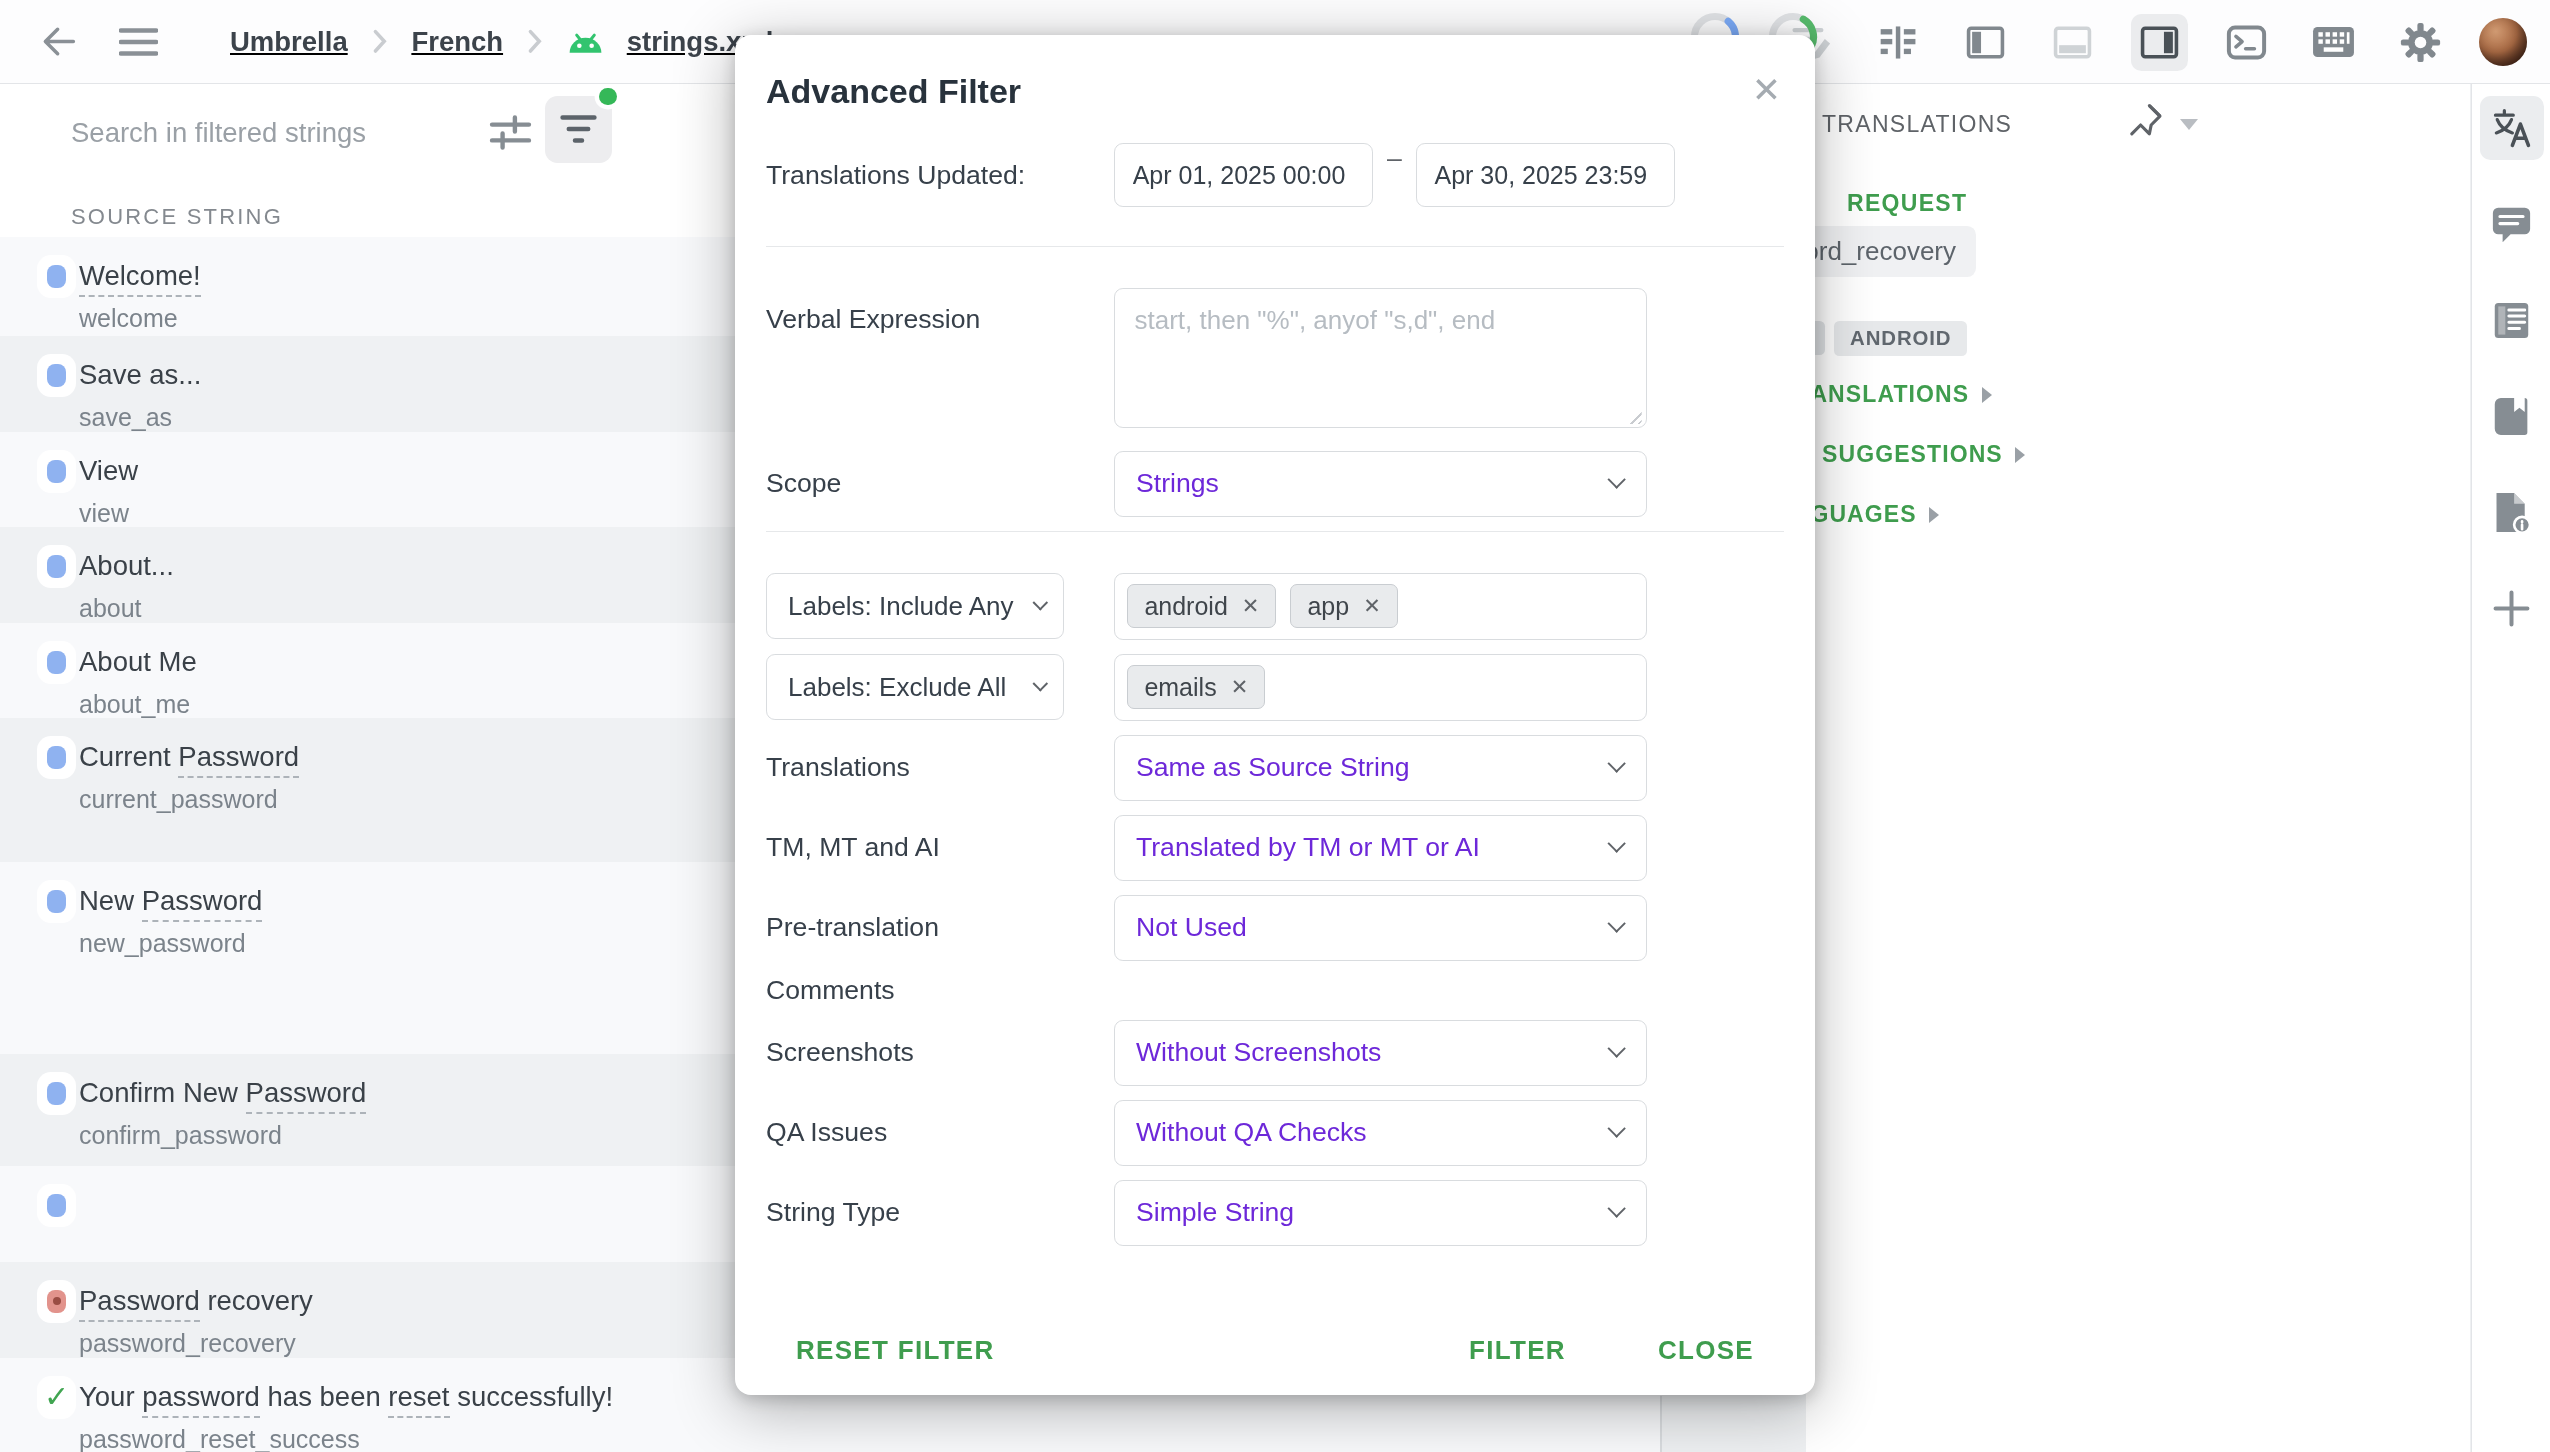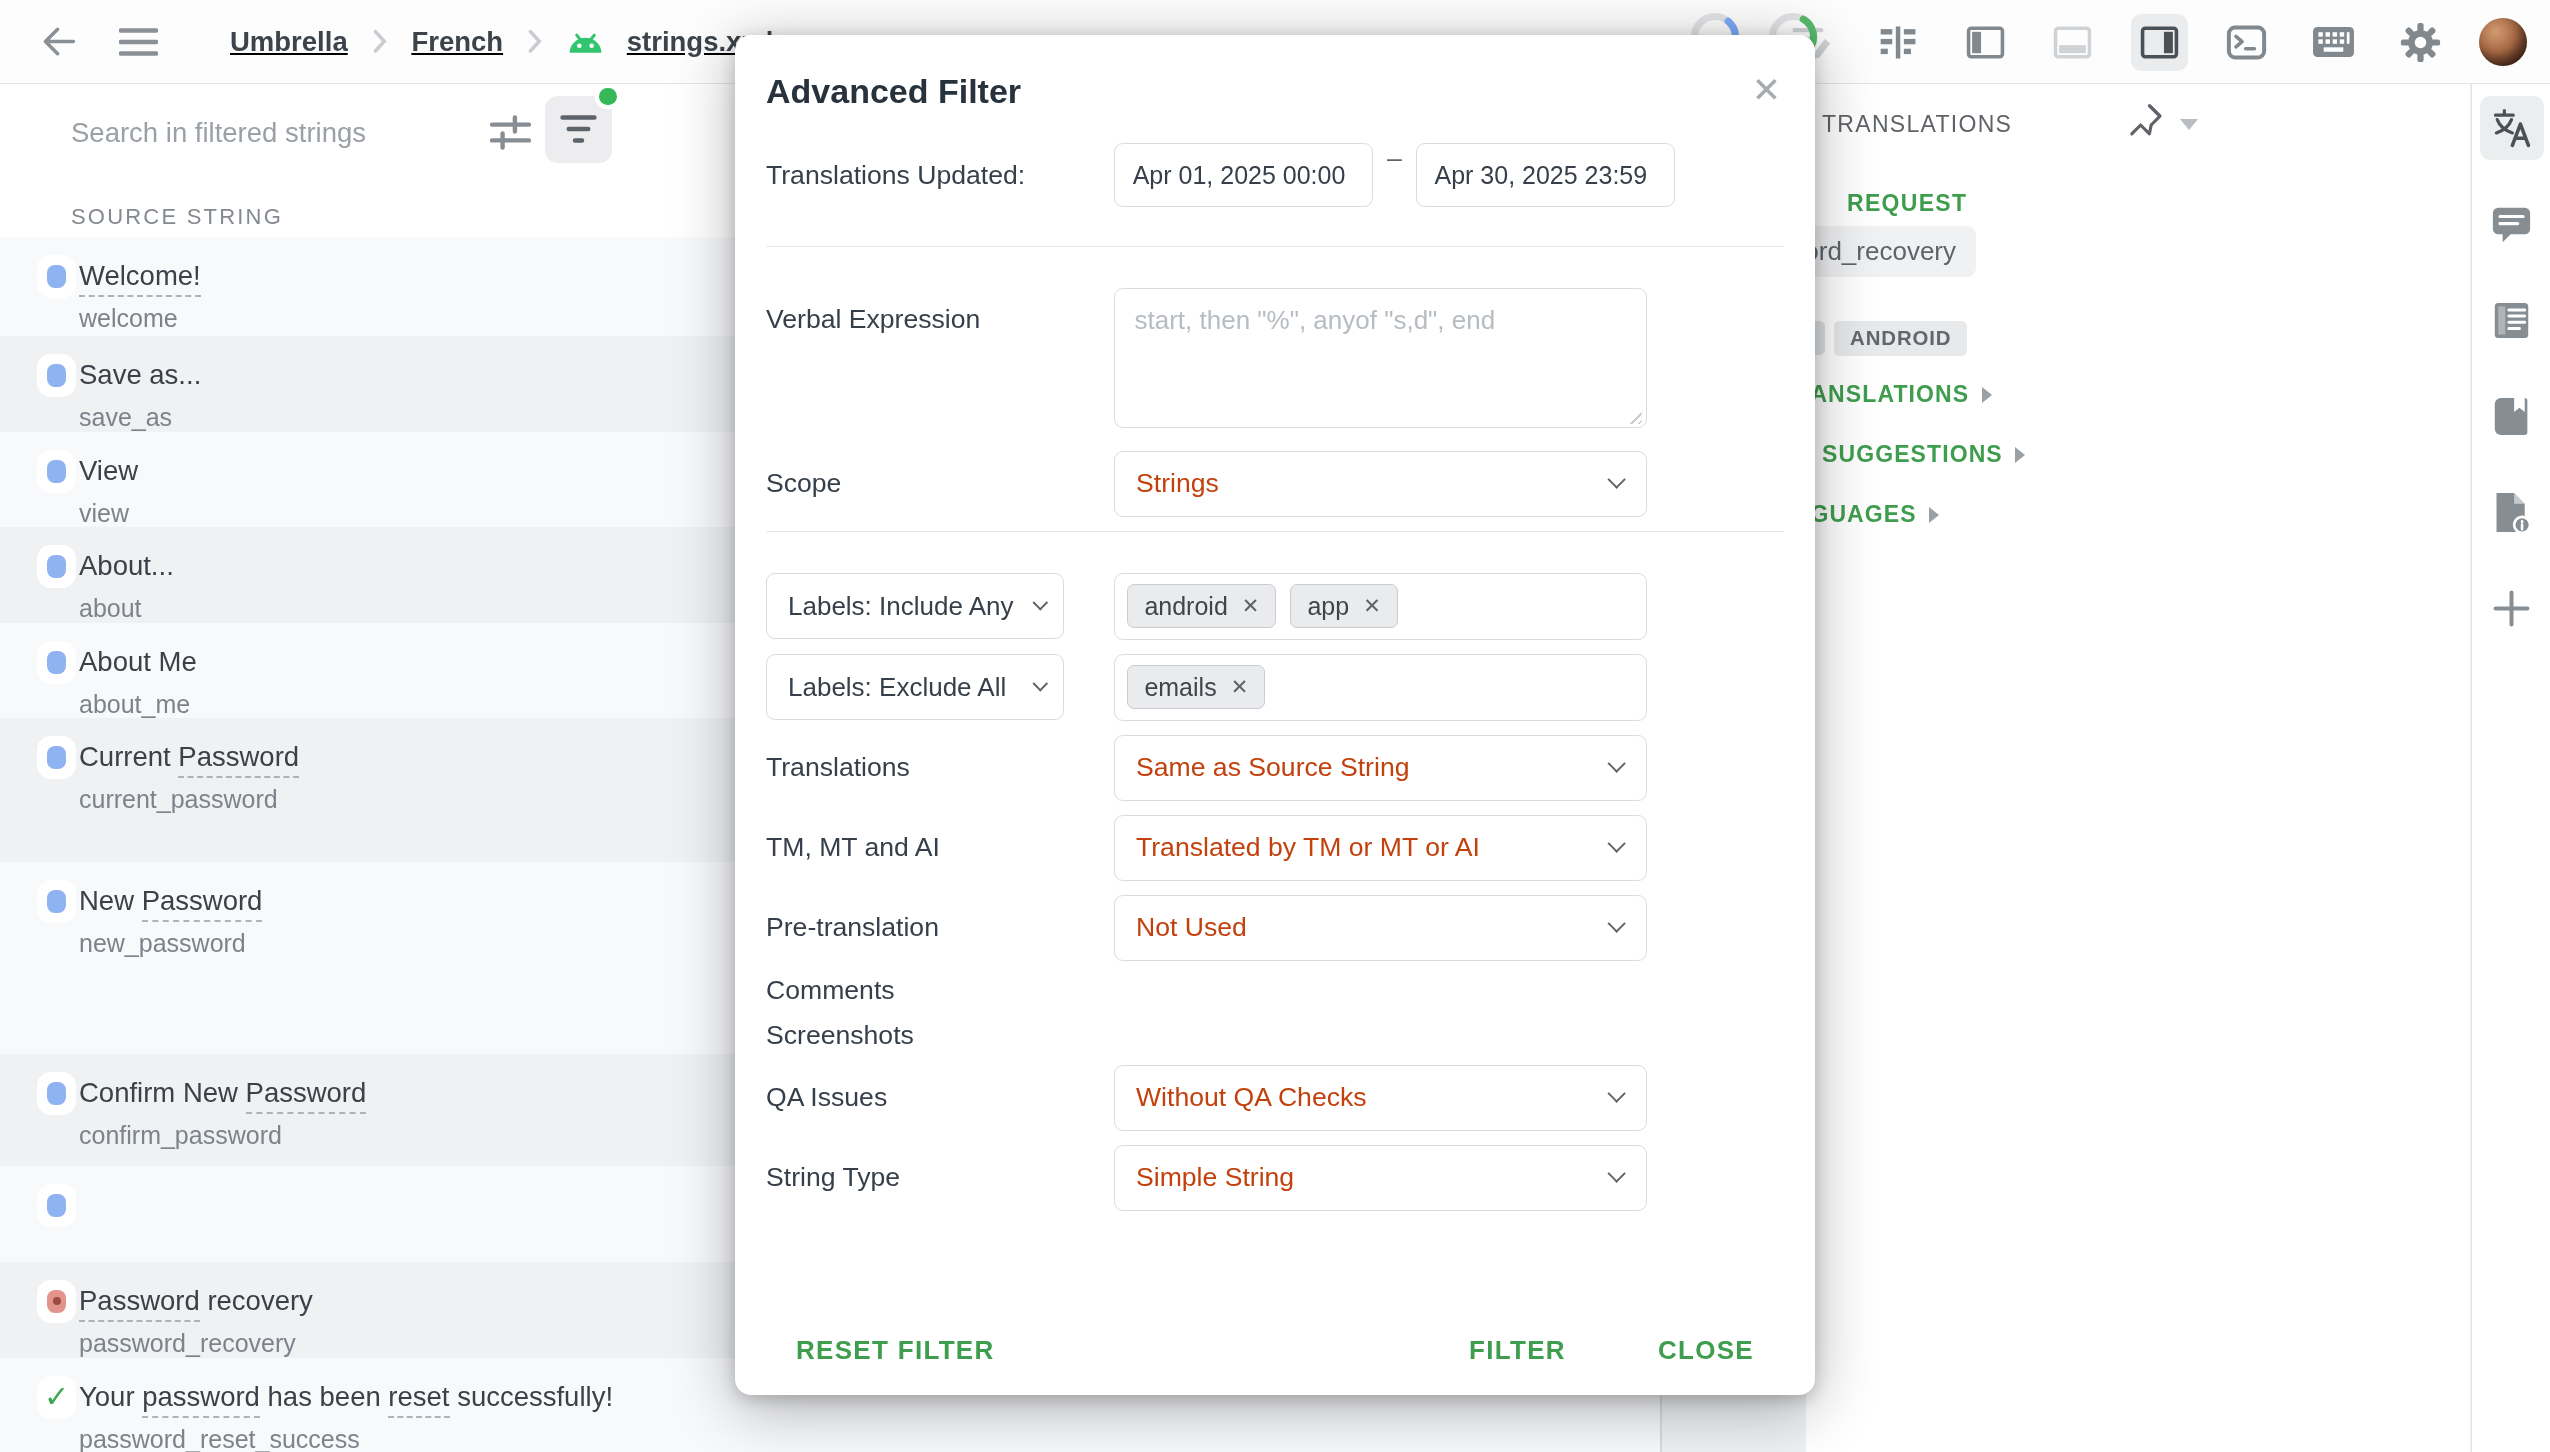--- a/index.html
+++ b/index.html
@@ -100,21 +100,21 @@
   .ve-row .flabel{padding-top:16px;}
   .ta-wrap{position:relative;width:533px;}
   textarea.ve{width:533px;height:140px;border:1.8px solid #d9dcdf;border-radius:8.9px;font-size:26px;color:#37404a;
     padding:16px 19.5px;resize:none;outline:none;font-family:inherit;}
   textarea.ve::placeholder{color:#b6bcc2;}
   .ta-grip{position:absolute;right:5.3px;bottom:7px;width:16px;height:16px;
     background:repeating-linear-gradient(135deg,transparent 0 3.5px,#c9ccd0 3.5px 5.3px);
     clip-path:polygon(100% 0,100% 100%,0 100%);}
   .scope-row{margin-bottom:37px;}
   .select{height:66px;width:533px;border:1.8px solid #d9dcdf;border-radius:8.9px;display:flex;align-items:center;
-    padding-left:21px;font-size:26.6px;color:#c2410c;cursor:pointer;background:#fff;}
+    padding-left:21px;font-size:26.6px;color:#6d28d9;cursor:pointer;background:#fff;}
   .chev{width:13.3px;height:13.3px;border-right:2.7px solid #5f6368;border-bottom:2.7px solid #5f6368;
     transform:rotate(45deg) translate(-2.7px,-2.7px);margin-left:auto;margin-right:23px;flex:0 0 auto;}
   .labels-row{margin-bottom:14px;}
   .lab-select{width:298px;height:66px;border:1.8px solid #d9dcdf;border-radius:8.9px;display:flex;align-items:center;
     padding-left:21px;font-size:26px;color:#37404a;cursor:pointer;background:#fff;margin-right:50px;}
   .lab-select .chev{margin-right:17.7px;width:10.6px;height:10.6px;}
   .chipbox{width:533px;min-height:67px;border:1.8px solid #d9dcdf;border-radius:8.9px;display:flex;align-items:center;
     gap:14px;padding:8.9px 12.4px;}
   .chip{height:44px;background:#e9ebed;border:1.8px solid #c9cdd1;border-radius:7px;display:flex;align-items:center;
     padding:0 16px;font-size:25px;color:#3f454b;gap:14px;}
@@ -510,20 +510,24 @@
         <div class="select">
           <span>Not Used</span>
           <span class="chev"></span>
         </div>
       </div>
       <div class="frow sel-row">
         <div class="flabel">Comments</div>
       </div>
       <div class="frow sel-row">
         <div class="flabel">Screenshots</div>
+        <div class="select">
+          <span>Without Screenshots</span>
+          <span class="chev"></span>
+        </div>
       </div>
       <div class="frow sel-row">
         <div class="flabel">QA Issues</div>
         <div class="select">
           <span>Without QA Checks</span>
           <span class="chev"></span>
         </div>
       </div>
       <div class="frow sel-row">
         <div class="flabel">String Type</div>

